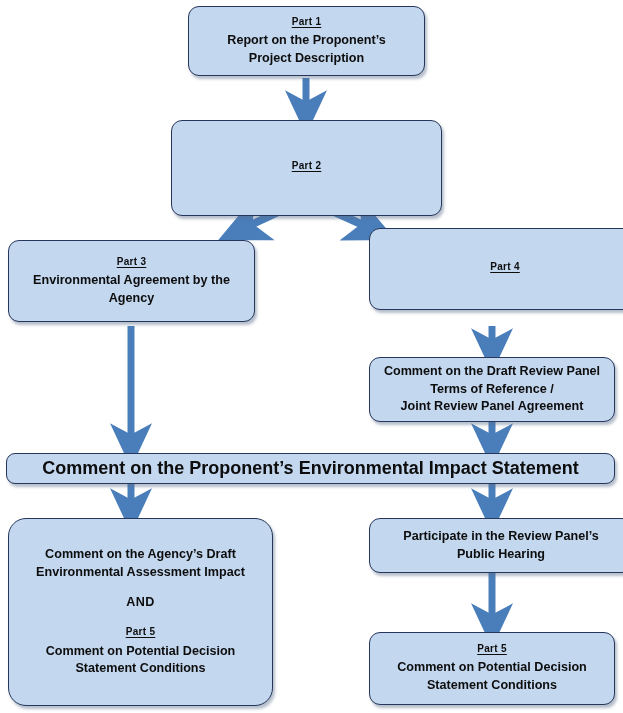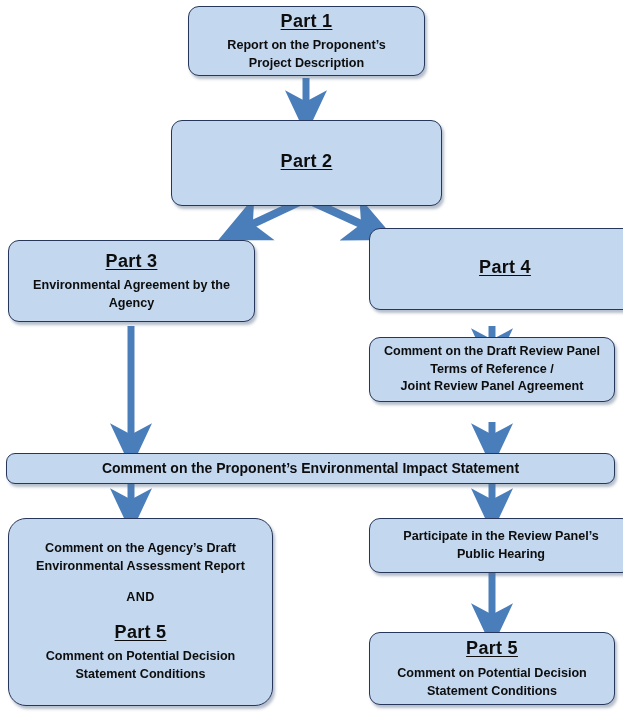--- a/index.html
+++ b/index.html
@@ -32,38 +32,38 @@
     color: #0d0d0d;
     font-weight: bold;
     font-size: 12.6px;
     line-height: 1.42;
     padding: 4px 9px;
   }
   .node .part {
     text-decoration: underline;
     text-underline-offset: 2px;
     margin-bottom: 3px;
-    font-size: 18px;
+    font-size: 10px;
     letter-spacing: 0.3px;
   }
   .node .body {
     white-space: pre-line;
   }
   .node .spacer {
     height: 13px;
   }
   .node .andword {
     letter-spacing: 0.4px;
   }
   .node.big {
     border-radius: 18px;
   }
   .node.wide {
     border-radius: 9px;
-    font-size: 14px;
+    font-size: 18px;
     text-align: right;
   }
   svg.connectors {
     position: absolute;
     left: 0;
     top: 0;
     width: 623px;
     height: 713px;
     pointer-events: none;
   }
@@ -98,47 +98,47 @@
 
     <line x1="492" y1="573" x2="492" y2="625" stroke="#4a7ebb" stroke-width="7" marker-end="url(#ah)"></line>
   </svg>
 
   <div class="node" style="left:188px; top:6px; width:237px; height:70px;">
     <div class="part">Part 1</div>
     <div class="body">Report on the Proponent’s
 Project Description</div>
   </div>
 
-  <div class="node" style="left:171px; top:120px; width:271px; height:86px;">
+  <div class="node" style="left:171px; top:120px; width:271px; height:96px;">
     <div class="part">Part 2</div>
   </div>
 
   <div class="node" style="left:8px; top:240px; width:247px; height:82px;justify-content:center;">
     <div class="part">Part 3</div>
     <div class="body">Environmental Agreement by the
 Agency</div>
   </div>
 
   <div class="node" style="left:369px; top:228px; width:272px; height:82px;">
     <div class="part">Part 4</div>
   </div>
 
-  <div class="node" style="left:369px; top:337px; width:246px; height:65px;">
+  <div class="node" style="left:369px; top:357px; width:246px; height:65px;">
     <div class="body">Comment on the Draft Review Panel
 Terms of Reference /
 Joint Review Panel Agreement</div>
   </div>
 
   <div class="node wide" style="left:6px; top:453px; width:609px; height:31px;">
     <div class="body">Comment on the Proponent’s Environmental Impact Statement</div>
   </div>
 
   <div class="node big" style="left:8px; top:518px; width:265px; height:188px;">
     <div class="body">Comment on the Agency’s Draft
-Environmental Assessment Report</div>
+Environmental Assessment Impact</div>
     <div class="spacer"></div>
     <div class="andword">AND</div>
     <div class="spacer"></div>
     <div class="part">Part 5</div>
     <div class="body">Comment on Potential Decision
 Statement Conditions</div>
   </div>
 
   <div class="node" style="left:369px; top:518px; width:264px; height:55px;">
     <div class="body">Participate in the Review Panel’s

